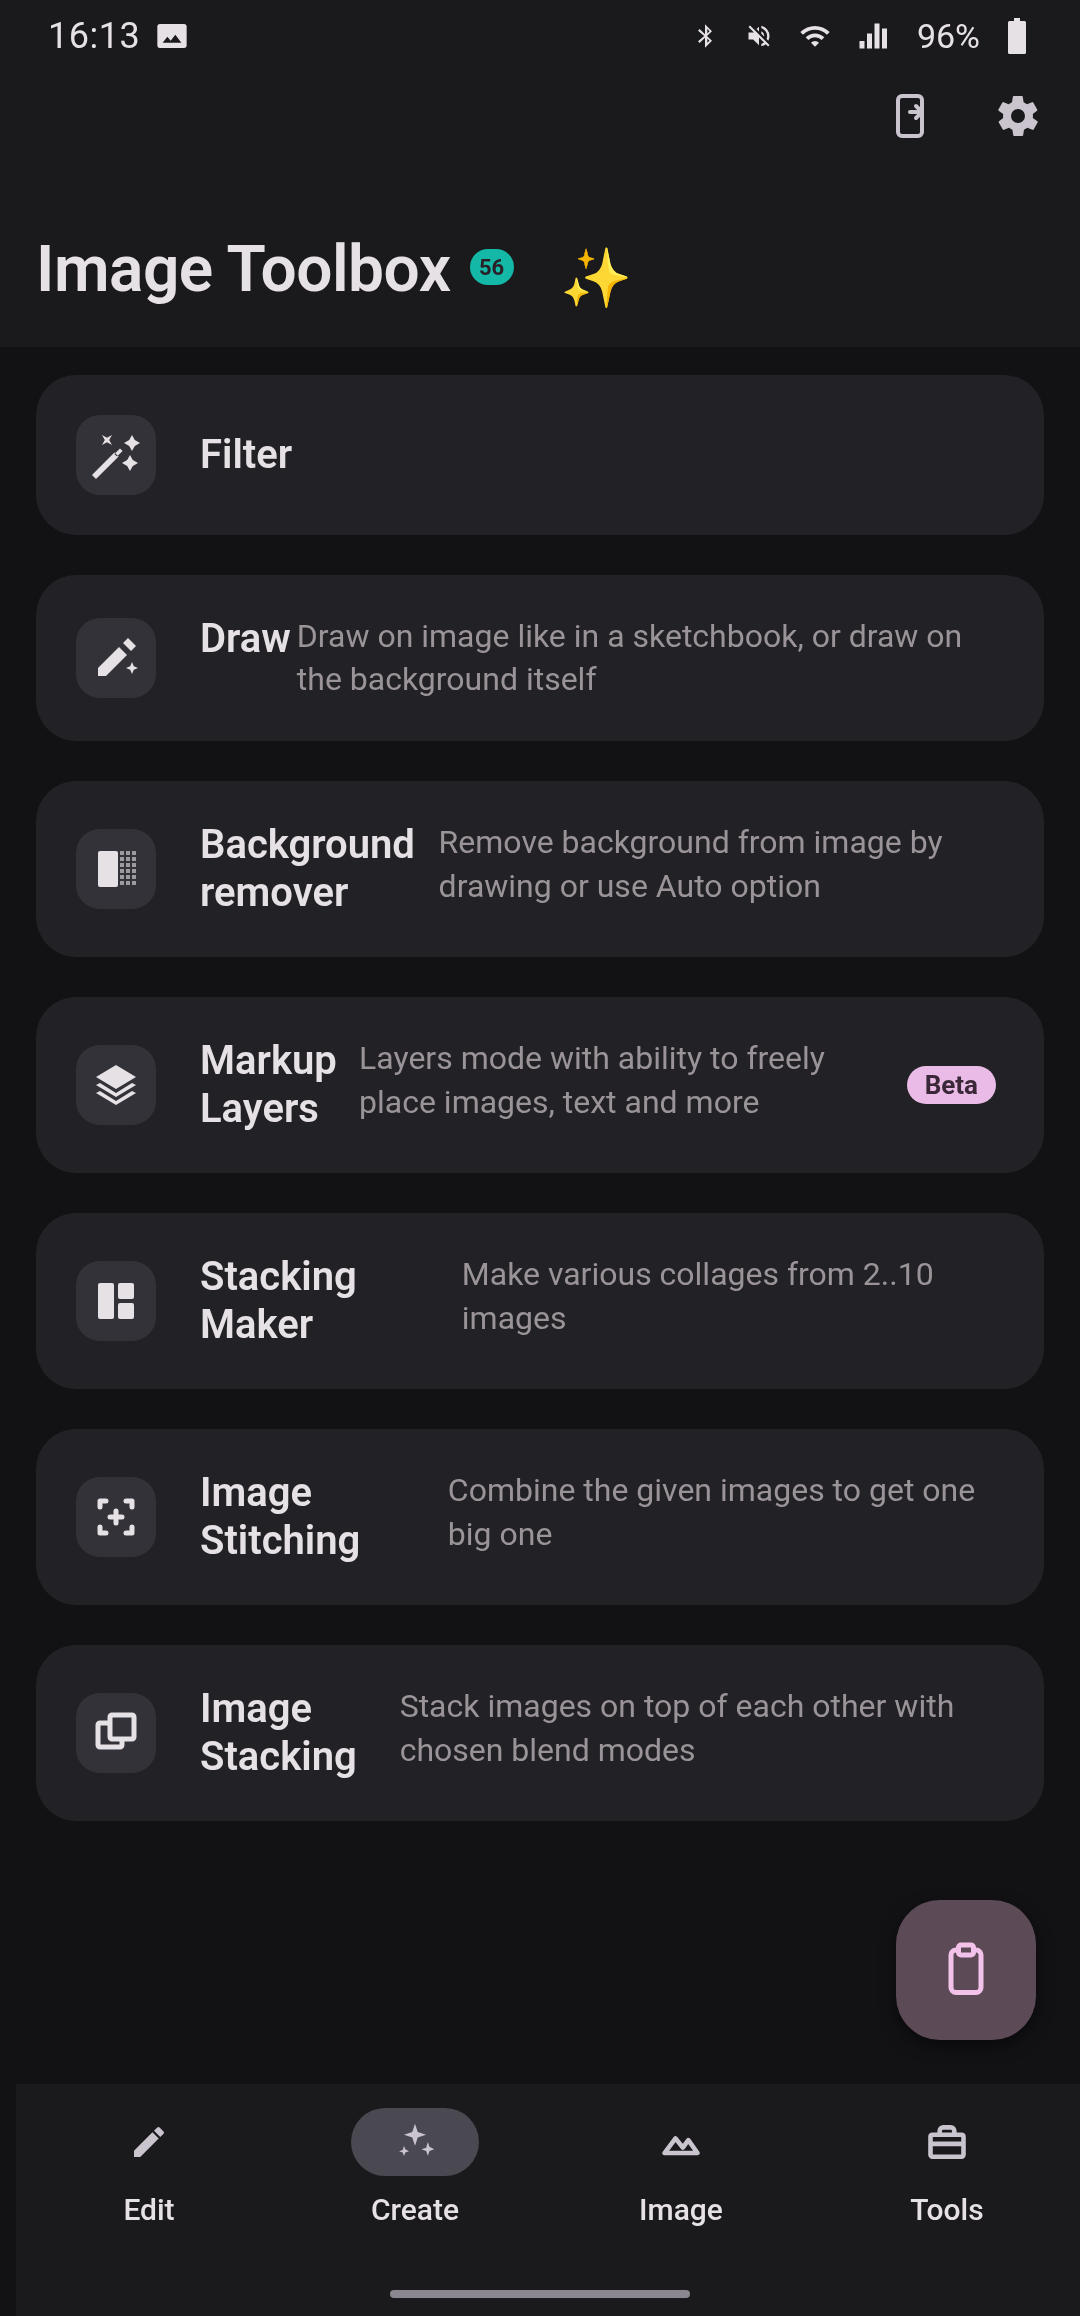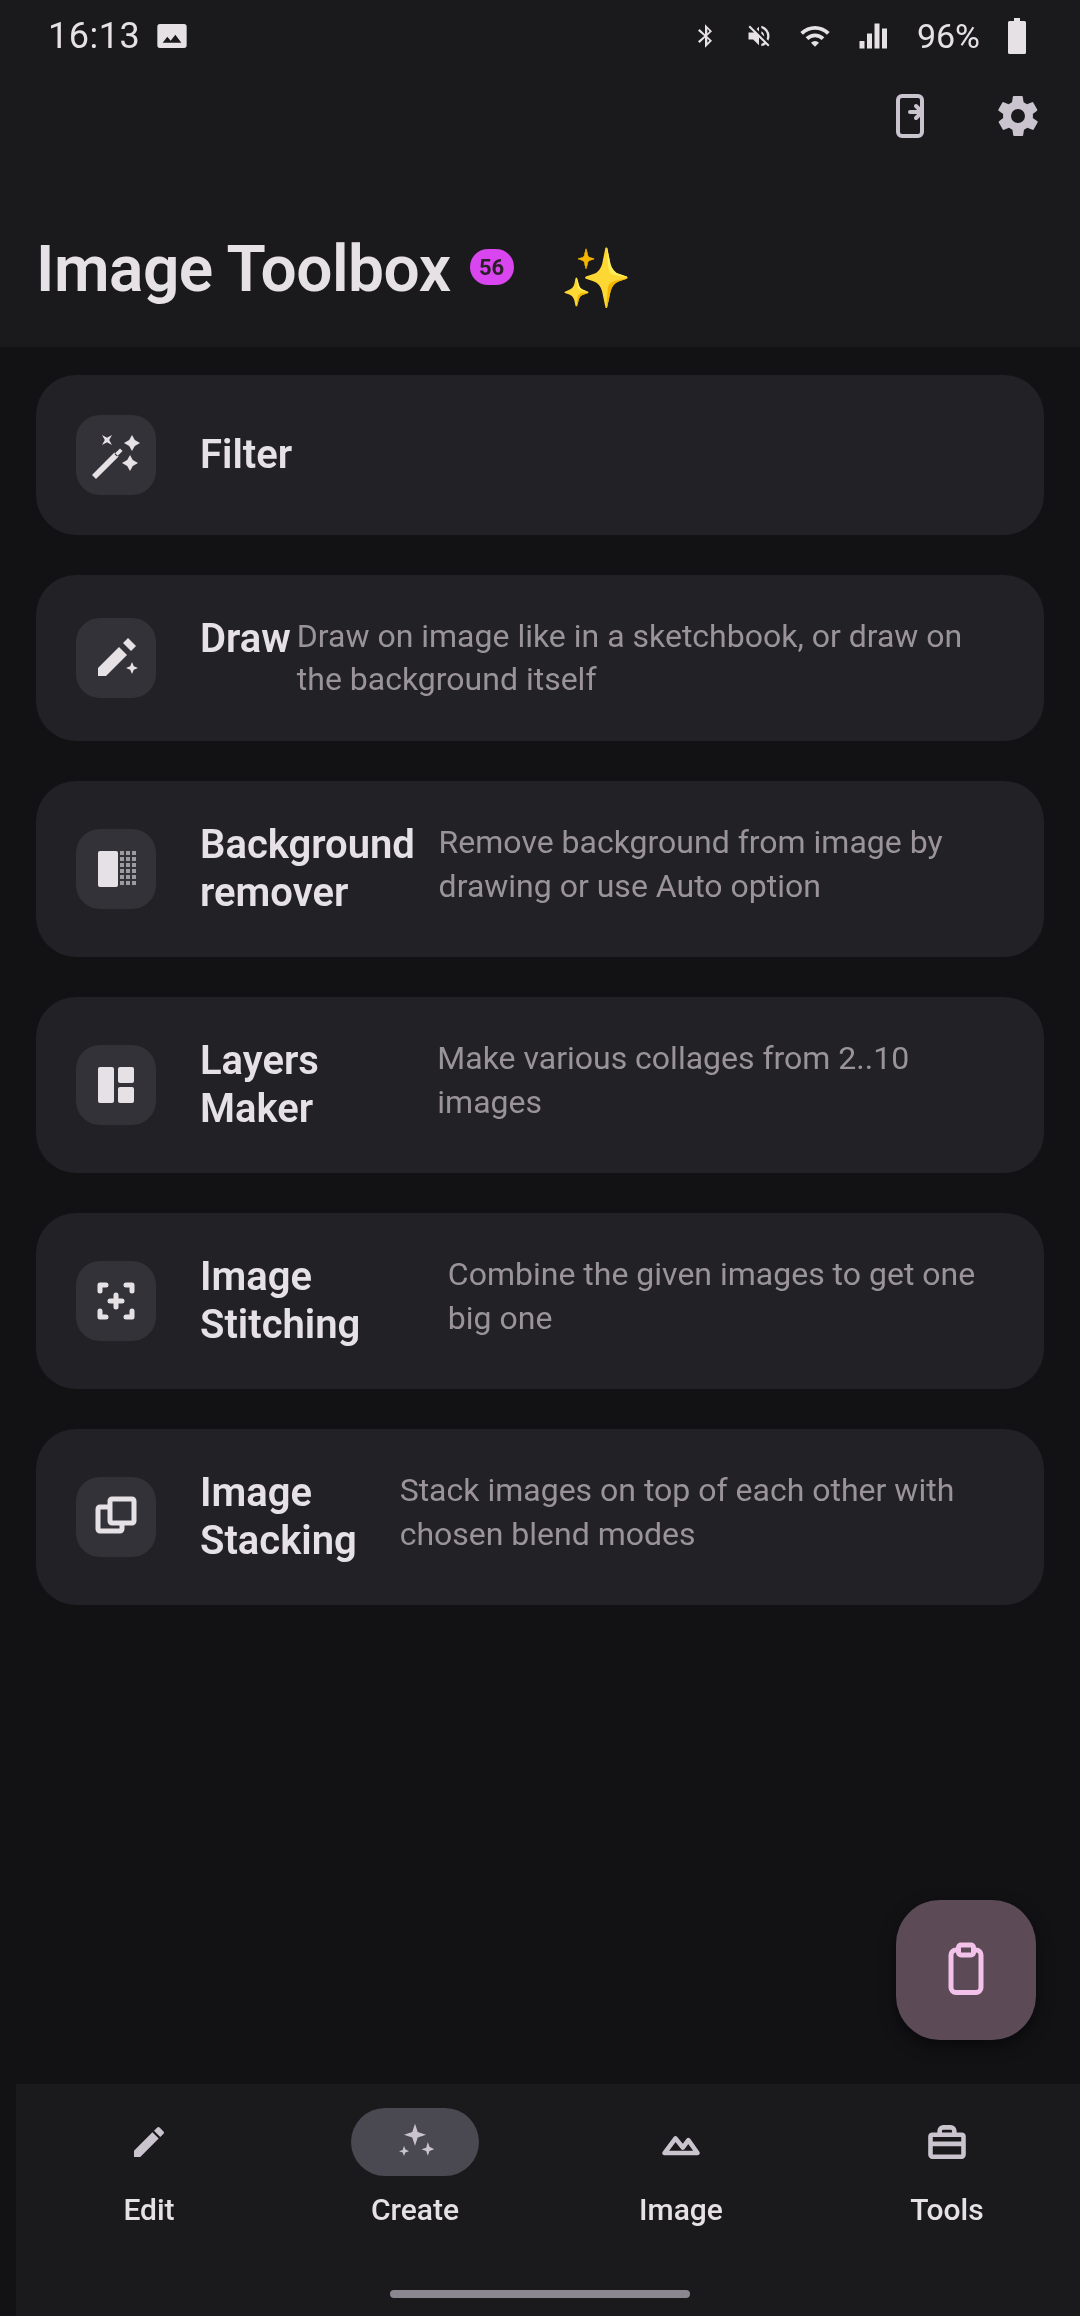--- a/index.html
+++ b/index.html
@@ -13,21 +13,21 @@
   .status-right { display: flex; align-items: center; gap: 26px; }
   .status-icon { color: #e6e1e5; display: inline-flex; align-items: center; }
   .battery-pct { font-size: 34px; font-weight: 400; color: #e6e1e5; margin-left: 4px; }
 
   
   .app-header { padding: 48px 36px 40px 36px; background: #1a191c; position: relative; }
   .header-actions { position: absolute; top: 18px; right: 36px; display: flex; gap: 56px; }
   .header-action-btn { width: 52px; height: 52px; display: flex; align-items: center; justify-content: center; color: #cac4cf; background: transparent; border: none; }
   .title-row { display: flex; align-items: flex-end; gap: 23px; margin-top: 112px; }
   .app-title { font-size: 64px; font-weight: 600; color: #e6e1e5; letter-spacing: -0.5px; }
-  .badge { display:inline-flex; align-items:center; justify-content:center; min-width:44px; height:36px; padding:0 8px; border-radius:18px; background:#d946ef; color:#2a1f27; font-size:22px; font-weight:700; position: relative; top:-22px; margin-left:-4px;}
+  .badge { display:inline-flex; align-items:center; justify-content:center; min-width:44px; height:36px; padding:0 8px; border-radius:18px; background:#14b8a6; color:#2a1f27; font-size:22px; font-weight:700; position: relative; top:-22px; margin-left:-4px;}
   .spark-emoji { font-size: 58px; margin-left: 24px; line-height:1; }
 
   
   .cards { flex: 1; background: #121114; padding: 28px 36px 240px 36px; display: flex; flex-direction: column; gap: 40px; overflow: hidden; }
   .card { background: #222125; border-radius: 40px; padding: 40px 48px 40px 40px; display: flex; align-items: center; gap: 44px; position: relative; }
   .card-icon { width: 80px; height: 80px; border-radius: 24px; background: #333238; display: flex; align-items: center; justify-content: center; color: #e6e1e5; flex-shrink: 0; }
   .card-body { flex: 1; display: flex; gap: 6px; min-width: 0; }
   .card-title { font-size: 40px; font-weight: 600; color: #e6e1e5; line-height: 1.2; }
   .card-sub { font-size: 32px; font-weight: 400; color: #9a9499; line-height: 1.35; }
   .beta-chip { background:#eabbe6; color:#3a2838; border-radius: 28px; padding: 4px 18px; font-size: 26px; font-weight: 700; align-self: center; }
@@ -160,31 +160,43 @@
               <rect x="20" y="18" width="2" height="2"></rect>
             </g>
           </svg>
       </div>
       <div class="card-body">
         <span class="card-title">Background remover</span>
         <span class="card-sub">Remove background from image by drawing or use Auto option</span>
       </div>
     </div>
 
+    <div class="card">
+      <div class="card-icon">
+        <svg width="48" height="48" viewBox="0 0 24 24" fill="currentColor">
+            <path d="M12 2 2 8l10 6 10-6-10-6zm0 14L4 11l-2 1 10 6 10-6-2-1-8 5zm0 4L4 15l-2 1 10 6 10-6-2-1-8 5z"></path>
+          </svg>
+      </div>
+      <div class="card-body">
+        <span class="card-title">Markup Layers</span>
+        <span class="card-sub">Layers mode with ability to freely place images, text and more</span>
+      </div>
+      <span class="beta-chip">Beta</span>
+    </div>
 
     <div class="card">
       <div class="card-icon">
         <svg width="48" height="48" viewBox="0 0 24 24" fill="currentColor">
             <rect x="3" y="3" width="8" height="18" rx="1"></rect>
             <rect x="13" y="3" width="8" height="8" rx="1"></rect>
             <rect x="13" y="13" width="8" height="8" rx="1"></rect>
           </svg>
       </div>
       <div class="card-body">
-        <span class="card-title">Layers Maker</span>
+        <span class="card-title">Stacking Maker</span>
         <span class="card-sub">Make various collages from 2..10 images</span>
       </div>
     </div>
 
     <div class="card">
       <div class="card-icon">
         <svg width="48" height="48" viewBox="0 0 24 24" fill="none" stroke="currentColor" stroke-width="2.5" stroke-linecap="round">
             <path d="M4 4h3M4 4v3M20 4h-3M20 4v3M4 20h3M4 20v-3M20 20h-3M20 20v-3"></path>
             <path d="M9 12h6M12 9v6"></path>
           </svg>

